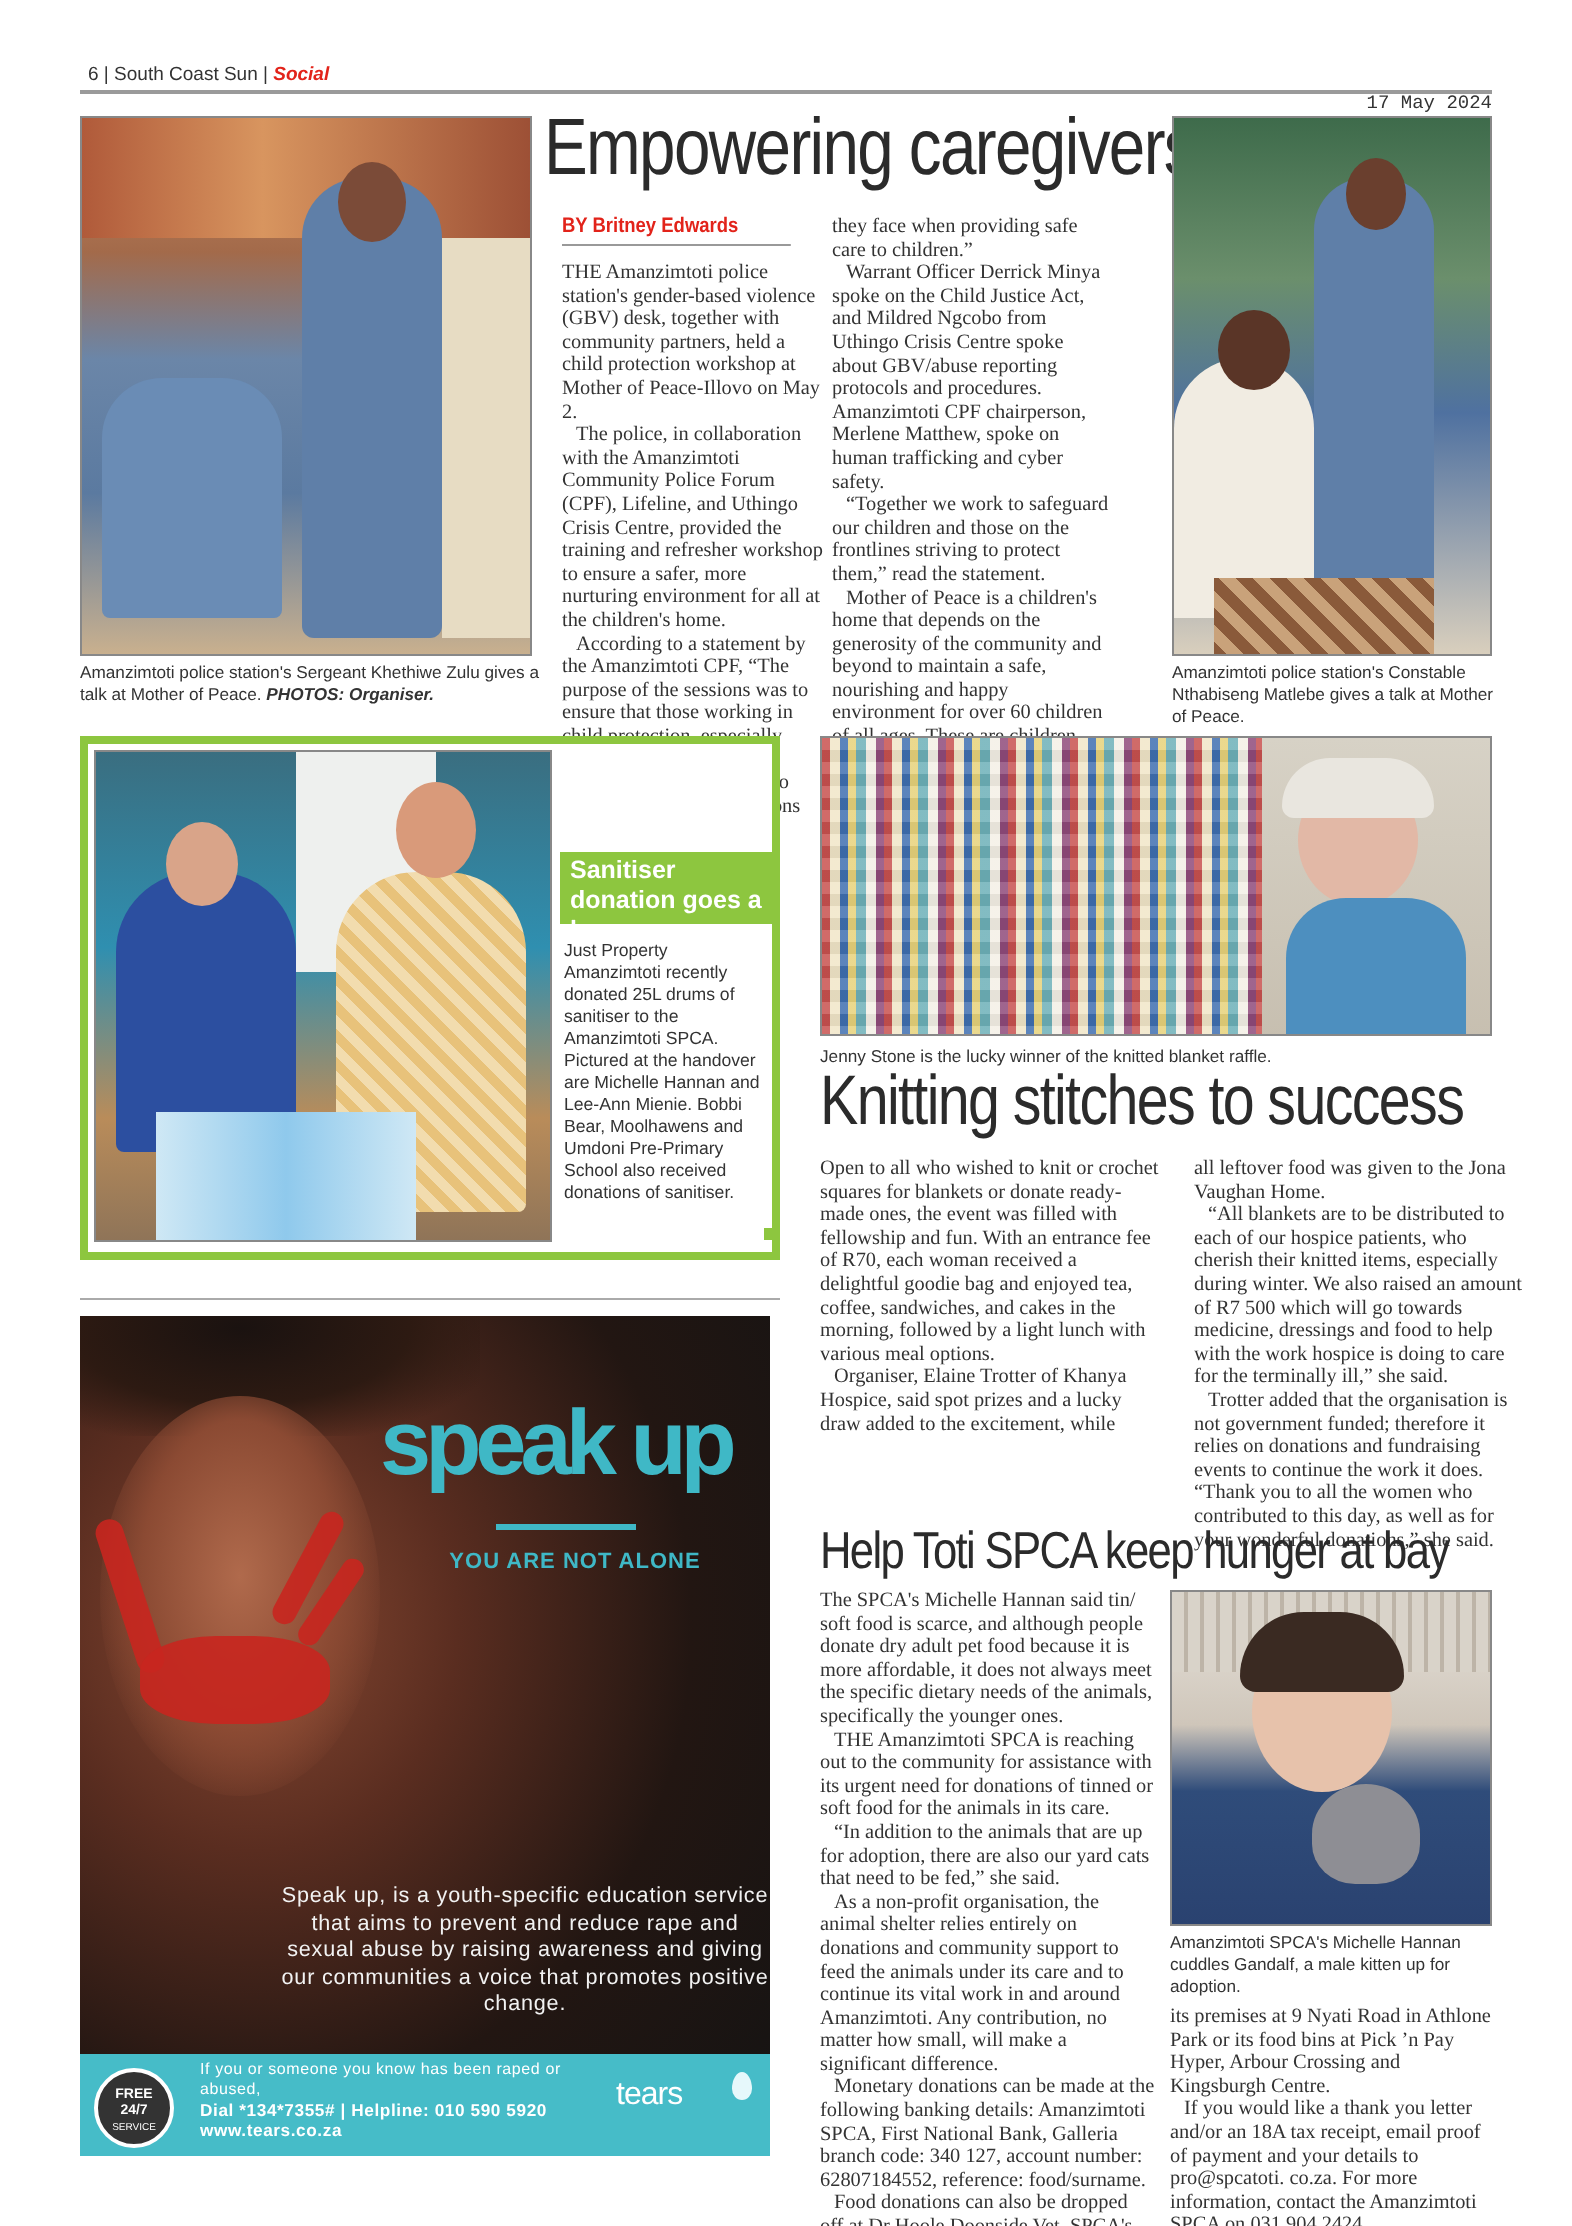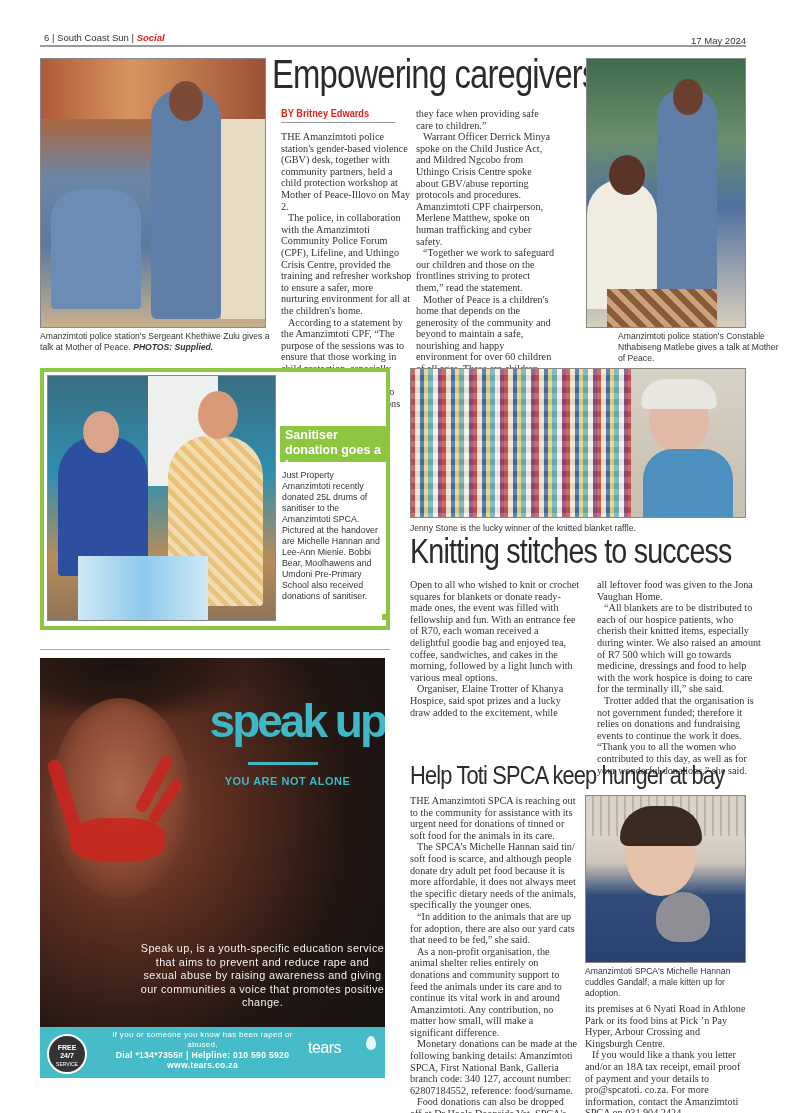--- a/index.html
+++ b/index.html
@@ -6,21 +6,21 @@
   html, body { width: 786px; height: 1113px; background: #ffffff; overflow: hidden; }
   body { position: relative; font-family: "Liberation Serif", serif; color: #222; }
 
   .abs { position: absolute; }
 
   
   .folio { left: 40px; top: 29px; width: 706px; height: 18px; border-bottom: 2px solid #9a9a9a;
            font-family: "Liberation Sans", sans-serif; font-size: 9.5px; color: #333; }
   .folio .left { position: absolute; left: 4px; top: 3px; }
   .folio .left .sect { color: #e2231a; font-weight: bold; font-style: italic; }
-  .folio .right { position: absolute; right: 0; top: 6px; }
+  .folio .right { position: absolute; right: 0; top: 17px; font-family: Liberation Mono, monospace; }
 
   
   .headline { font-family: "Liberation Sans", sans-serif; font-weight: normal; color: #2b2b2b;
               letter-spacing: -1px; transform-origin: left top; white-space: nowrap; }
   .h1 { left: 272px; top: 52px; font-size: 40px; transform: scaleX(0.82); }
   .h2 { left: 410px; top: 531px; font-size: 35px; transform: scaleX(0.82); }
   .h3 { left: 410px; top: 760px; font-size: 26px; transform: scaleX(0.84); }
 
   
   .col { font-size: 10.2px; line-height: 11.6px; color: #333; text-align: left; }
@@ -48,37 +48,37 @@
   .rule { left: 40px; top: 649px; width: 350px; height: 1px; background: #aaa; }
 
   
   .ad { left: 40px; top: 658px; width: 345px; height: 440px; overflow: hidden;
         background: radial-gradient(ellipse at 25% 35%, #8a4a33 0%, #5a2d20 28%, #221612 60%, #131313 100%); }
   .ad .face { position: absolute; left: 10px; top: 40px; width: 140px; height: 200px; border-radius: 50%;
               background: radial-gradient(ellipse at 50% 45%, #b06a4c 0%, #8b4a33 50%, rgba(80,40,30,0) 75%); }
   .ad .hand { position: absolute; background: #c8261f; border-radius: 8px; opacity: 0.9; }
   .ad .hair { position: absolute; left: 0; top: 0; width: 200px; height: 60px;
               background: radial-gradient(ellipse at 40% 10%, #1a1210 0%, #2d1a12 50%, rgba(0,0,0,0) 80%); }
-  .ad-title { left: 150px; top: 40px; width: 195px; text-align: right; color: #3fb8c6;
+  .ad-title { left: 150px; top: 40px; width: 195px; text-align: left; color: #3fb8c6;
               font-family: "Liberation Sans", sans-serif; font-weight: bold; font-size: 46px; letter-spacing: -3px; line-height: 46px; }
   .ad-line { left: 208px; top: 104px; width: 70px; height: 3px; background: #3fb8c6; }
   .ad-tag { left: 150px; top: 117px; width: 195px; text-align: center; color: #3fb8c6;
             font-family: "Liberation Sans", sans-serif; font-weight: bold; font-size: 11px; letter-spacing: 0.5px; }
   .ad-big { left: 120px; top: 130px; width: 225px; text-align: center; color: #fff;
             font-family: "Liberation Sans", sans-serif; font-weight: bold; font-size: 22px; line-height: 30px; }
   .ad-cyan { left: 100px; top: 203px; width: 245px; text-align: center; color: #3fb8c6;
              font-family: "Liberation Sans", sans-serif; font-weight: bold; font-size: 11.2px; line-height: 13.5px; }
   .ad-white { left: 100px; top: 284px; width: 245px; text-align: center; color: #f2f2f2;
               font-family: "Liberation Sans", sans-serif; font-size: 10.8px; line-height: 13.5px; letter-spacing: 0.4px; }
   .ad-footer { left: 0; top: 369px; width: 345px; height: 51px; background: #46bcc8; }
   .ad-badge { left: 7px; top: 376px; width: 40px; height: 40px; border-radius: 50%; background: #333;
               color: #fff; font-family: "Liberation Sans", sans-serif; font-weight: bold; font-size: 7px; line-height: 8px;
               text-align: center; padding-top: 8px; border: 2px solid #fff; }
   .ad-badge .small { font-size: 5px; font-weight: normal; }
-  .ad-info { left: 60px; top: 372px; width: 205px; text-align: center; color: #fff;
+  .ad-info { left: 60px; top: 372px; width: 205px; text-align: left; color: #fff;
              font-family: "Liberation Sans", sans-serif; font-size: 8px; line-height: 10px; letter-spacing: 0.3px; }
   .ad-info .strong { font-weight: bold; font-size: 8.6px; }
   .ad-logo { left: 268px; top: 381px; color: #fff; font-family: "Liberation Sans", sans-serif; font-size: 16px; letter-spacing: -0.5px; }
   .ad-drop { left: 326px; top: 378px; width: 10px; height: 14px; background: #e6f8fb; border-radius: 50% 50% 50% 50% / 60% 60% 40% 40%; }
   .ad-bottom-space { left: 0; top: 420px; width: 345px; height: 20px; background: #fff; }
 </style>
 </head>
 <body>
 
 <div class="abs folio">
@@ -93,21 +93,21 @@
 <div class="abs photo" style="left:40px; top:58px; width:226px; height:270px; background:
      linear-gradient(180deg, #c58a63 0%, #a36a4a 25%, #6b86a8 45%, #5b7aa0 70%, #c9b08e 100%);">
   <div style="position:absolute; left:0; top:0; width:226px; height:60px; background:linear-gradient(90deg,#b05a3a,#d8955f 40%,#9c4f35);"></div>
   <div style="position:absolute; left:110px; top:30px; width:70px; height:230px; background:#5f7fa8; border-radius:30px 30px 6px 6px;"></div>
   <div style="position:absolute; left:128px; top:22px; width:34px; height:40px; background:#7b4b38; border-radius:50%;"></div>
   <div style="position:absolute; left:10px; top:130px; width:90px; height:120px; background:#6a8cb5; border-radius:30px 30px 4px 4px;"></div>
   <div style="position:absolute; left:180px; top:60px; width:46px; height:200px; background:#e7dcc3;"></div>
 </div>
 <div class="abs caption" style="left:40px; top:331px; width:230px;">
   <span>Amanzimtoti police station's Sergeant Khethiwe Zulu gives a talk at Mother of Peace.</span>
-  <em><i>PHOTOS: Supplied.</i></em>
+  <em><i>PHOTOS: Organiser.</i></em>
 </div>
 
 <div class="abs headline h1">Empowering caregivers</div>
 <div class="abs byline">BY Britney Edwards</div>
 
 <div class="abs col" style="left:281px; top:131px; width:132px;">
   <p>THE Amanzimtoti police station's gender-based violence (GBV) desk, together with community partners, held a child protection workshop at Mother of Peace-Illovo on May 2.</p>
   <p>The police, in collaboration with the Amanzimtoti Community Police Forum (CPF), Lifeline, and Uthingo Crisis Centre, provided the training and refresher workshop to ensure a safer, more nurturing environment for all at the children's home.</p>
   <p>According to a statement by the Amanzimtoti CPF, “The purpose of the sessions was to ensure that those working in child protection, especially house mothers, have the knowledge and resources to deal with whatever situations</p>
 </div>
@@ -119,21 +119,21 @@
 </div>
 
 <div class="abs photo" style="left:586px; top:58px; width:160px; height:270px; background:
      linear-gradient(180deg, #3e6b4b 0%, #6b8f6c 30%, #4f71a0 55%, #d9cfbd 100%);">
   <div style="position:absolute; left:0; top:120px; width:70px; height:130px; background:#f1ece2; border-radius:40px 40px 0 0;"></div>
   <div style="position:absolute; left:22px; top:96px; width:36px; height:40px; background:#5a3527; border-radius:50%;"></div>
   <div style="position:absolute; left:70px; top:30px; width:60px; height:230px; background:#5f7fa8; border-radius:26px 26px 6px 6px;"></div>
   <div style="position:absolute; left:86px; top:20px; width:30px; height:36px; background:#6a3f2e; border-radius:50%;"></div>
   <div style="position:absolute; left:20px; top:230px; width:110px; height:40px; background:repeating-linear-gradient(45deg,#8a5a3a 0 6px,#c9a27a 6px 12px);"></div>
 </div>
-<div class="abs caption" style="left:586px; top:331px; width:165px;margin-left:32px;">Amanzimtoti police station's Constable Nthabiseng Matlebe gives a talk at Mother of Peace.</div>
+<div class="abs caption" style="left:586px; top:331px; width:165px;">Amanzimtoti police station's Constable Nthabiseng Matlebe gives a talk at Mother of Peace.</div>
 
 <div class="abs green-box"></div>
 <div class="abs photo" style="left:47px; top:375px; width:229px; height:246px; background:
      linear-gradient(180deg, #3a6e80 0%, #2f8fb0 40%, #b98c5a 75%, #8f7458 100%);">
   <div style="position:absolute; left:100px; top:0; width:70px; height:110px; background:#eef0ee;"></div>
   <div style="position:absolute; left:10px; top:60px; width:90px; height:140px; background:#2c4fa0; border-radius:40px 40px 4px 4px;"></div>
   <div style="position:absolute; left:35px; top:35px; width:36px; height:42px; background:#d9a489; border-radius:50%;"></div>
   <div style="position:absolute; left:120px; top:60px; width:95px; height:170px; background:repeating-linear-gradient(45deg,#e8c27a 0 5px,#f2dcae 5px 10px); border-radius:40px 40px 4px 4px;"></div>
   <div style="position:absolute; left:150px; top:15px; width:40px; height:48px; background:#d99a7a; border-radius:50%;"></div>
   <div style="position:absolute; left:30px; top:180px; width:130px; height:66px; background:linear-gradient(90deg,#cfe8f5,#8fc9ec,#cfe8f5);"></div>
@@ -162,39 +162,39 @@
 </div>
 <div class="abs col" style="left:585px; top:579px; width:165px;margin-left:12px;">
   <p>all leftover food was given to the Jona Vaughan Home.</p>
   <p>“All blankets are to be distributed to each of our hospice patients, who cherish their knitted items, especially during winter. We also raised an amount of R7 500 which will go towards medicine, dressings and food to help with the work hospice is doing to care for the terminally ill,” she said.</p>
   <p>Trotter added that the organisation is not government funded; therefore it relies on donations and fundraising events to continue the work it does. “Thank you to all the women who contributed to this day, as well as for your wonderful donations,” she said.</p>
 </div>
 
 <div class="abs headline h3">Help Toti SPCA keep hunger at bay</div>
 
 <div class="abs col" style="left:410px; top:795px; width:168px;">
+  <p>The SPCA's Michelle Hannan said tin/ soft food is scarce, and although people donate dry adult pet food because it is more affordable, it does not always meet the specific dietary needs of the animals, specifically the younger ones.</p>
   <p>THE Amanzimtoti SPCA is reaching out to the community for assistance with its urgent need for donations of tinned or soft food for the animals in its care.</p>
-  <p>The SPCA's Michelle Hannan said tin/ soft food is scarce, and although people donate dry adult pet food because it is more affordable, it does not always meet the specific dietary needs of the animals, specifically the younger ones.</p>
   <p>“In addition to the animals that are up for adoption, there are also our yard cats that need to be fed,” she said.</p>
   <p>As a non-profit organisation, the animal shelter relies entirely on donations and community support to feed the animals under its care and to continue its vital work in and around Amanzimtoti. Any contribution, no matter how small, will make a significant difference.</p>
   <p>Monetary donations can be made at the following banking details: Amanzimtoti SPCA, First National Bank, Galleria branch code: 340 127, account number: 62807184552, reference: food/surname.</p>
   <p>Food donations can also be dropped off at Dr Hoole Doonside Vet, SPCA's charity shops at 115 Kingsway Road in Warner Beach and 3 Scott Street in Scottburgh,</p>
 </div>
 
 <div class="abs photo" style="left:585px; top:795px; width:161px; height:168px; background:
      linear-gradient(180deg, #e7e3dc 0%, #cfc6ba 40%, #2f4c7a 60%, #2a4270 100%);">
   <div style="position:absolute; left:0; top:0; width:161px; height:40px; background:repeating-linear-gradient(90deg,#d9d3c9 0 6px,#bdb4a7 6px 8px);"></div>
   <div style="position:absolute; left:40px; top:20px; width:70px; height:80px; background:#e7c2ab; border-radius:50%;"></div>
   <div style="position:absolute; left:34px; top:10px; width:82px; height:40px; background:#3a2a22; border-radius:40px 40px 10px 10px;"></div>
   <div style="position:absolute; left:70px; top:96px; width:54px; height:50px; background:#8e8e94; border-radius:50% 50% 40% 40%;"></div>
 </div>
 <div class="abs caption" style="left:585px; top:966px; width:160px;">Amanzimtoti SPCA's Michelle Hannan cuddles Gandalf, a male kitten up for adoption.</div>
 
 <div class="abs col" style="left:585px; top:1003px; width:165px;">
-  <p>its premises at 6 Nyati Road in Athlone Park or its food bins at Pick ’n Pay Hyper, Arbour Crossing and Kingsburgh Centre.</p>
+  <p>its premises at 9 Nyati Road in Athlone Park or its food bins at Pick ’n Pay Hyper, Arbour Crossing and Kingsburgh Centre.</p>
   <p>If you would like a thank you letter and/or an 18A tax receipt, email proof of payment and your details to pro@spcatoti. co.za. For more information, contact the Amanzimtoti SPCA on 031 904 2424.</p>
 </div>
 
 <div class="abs ad">
   <div class="hair"></div>
   <div class="face"></div>
   <div class="hand" style="left:18px; top:100px; width:14px; height:80px; transform:rotate(-18deg);"></div>
   <div class="hand" style="left:108px; top:95px; width:12px; height:62px; transform:rotate(28deg);"></div>
   <div class="hand" style="left:120px; top:118px; width:11px; height:50px; transform:rotate(34deg);"></div>
   <div class="hand" style="left:30px; top:160px; width:95px; height:44px; border-radius:40%;"></div>

